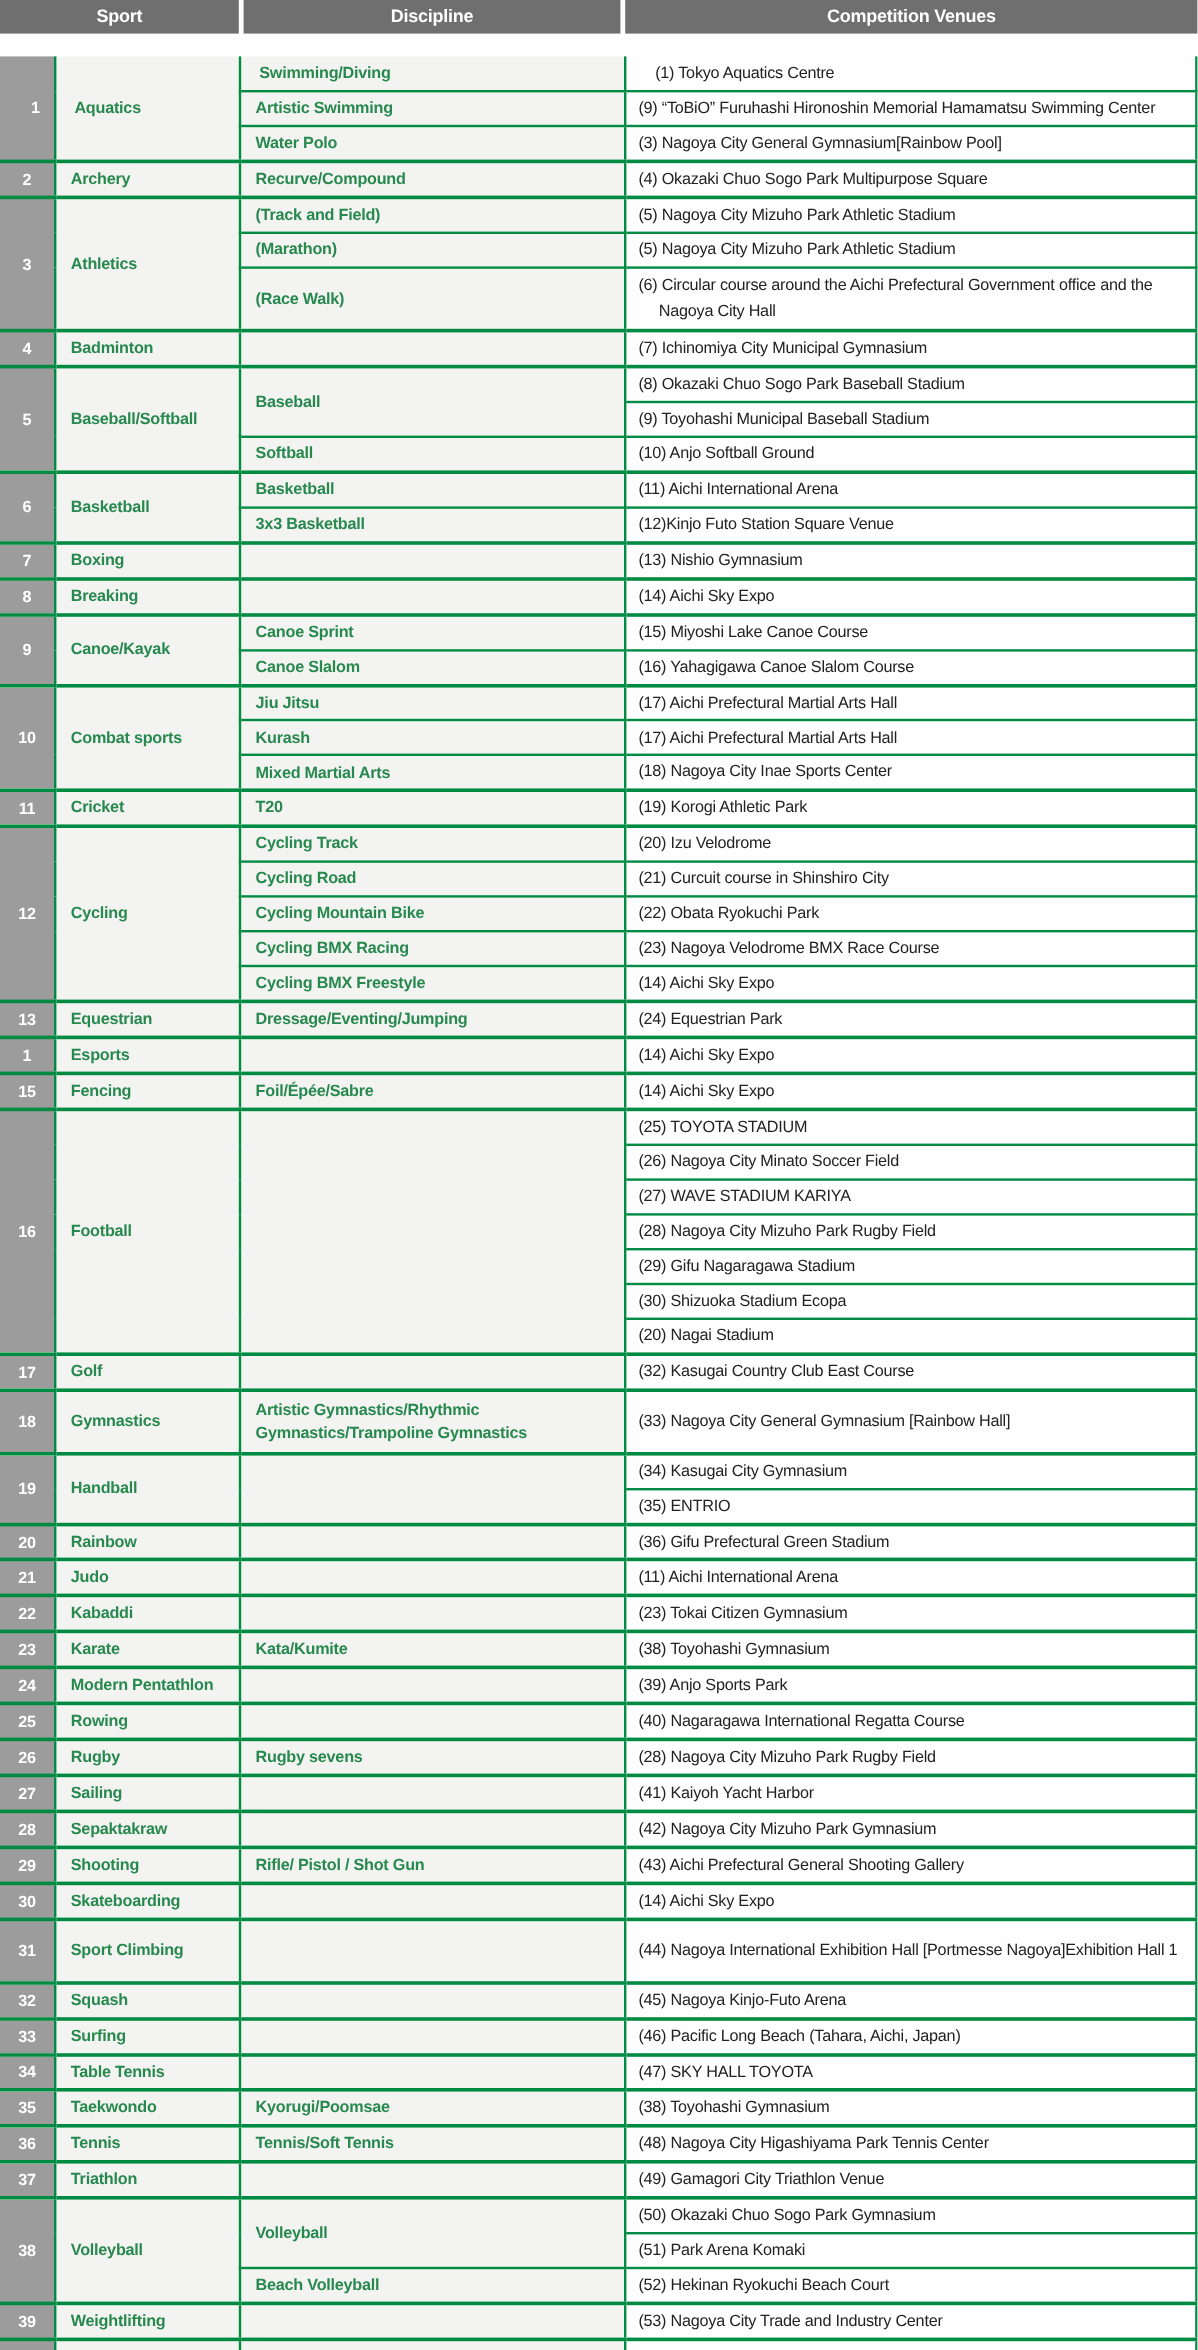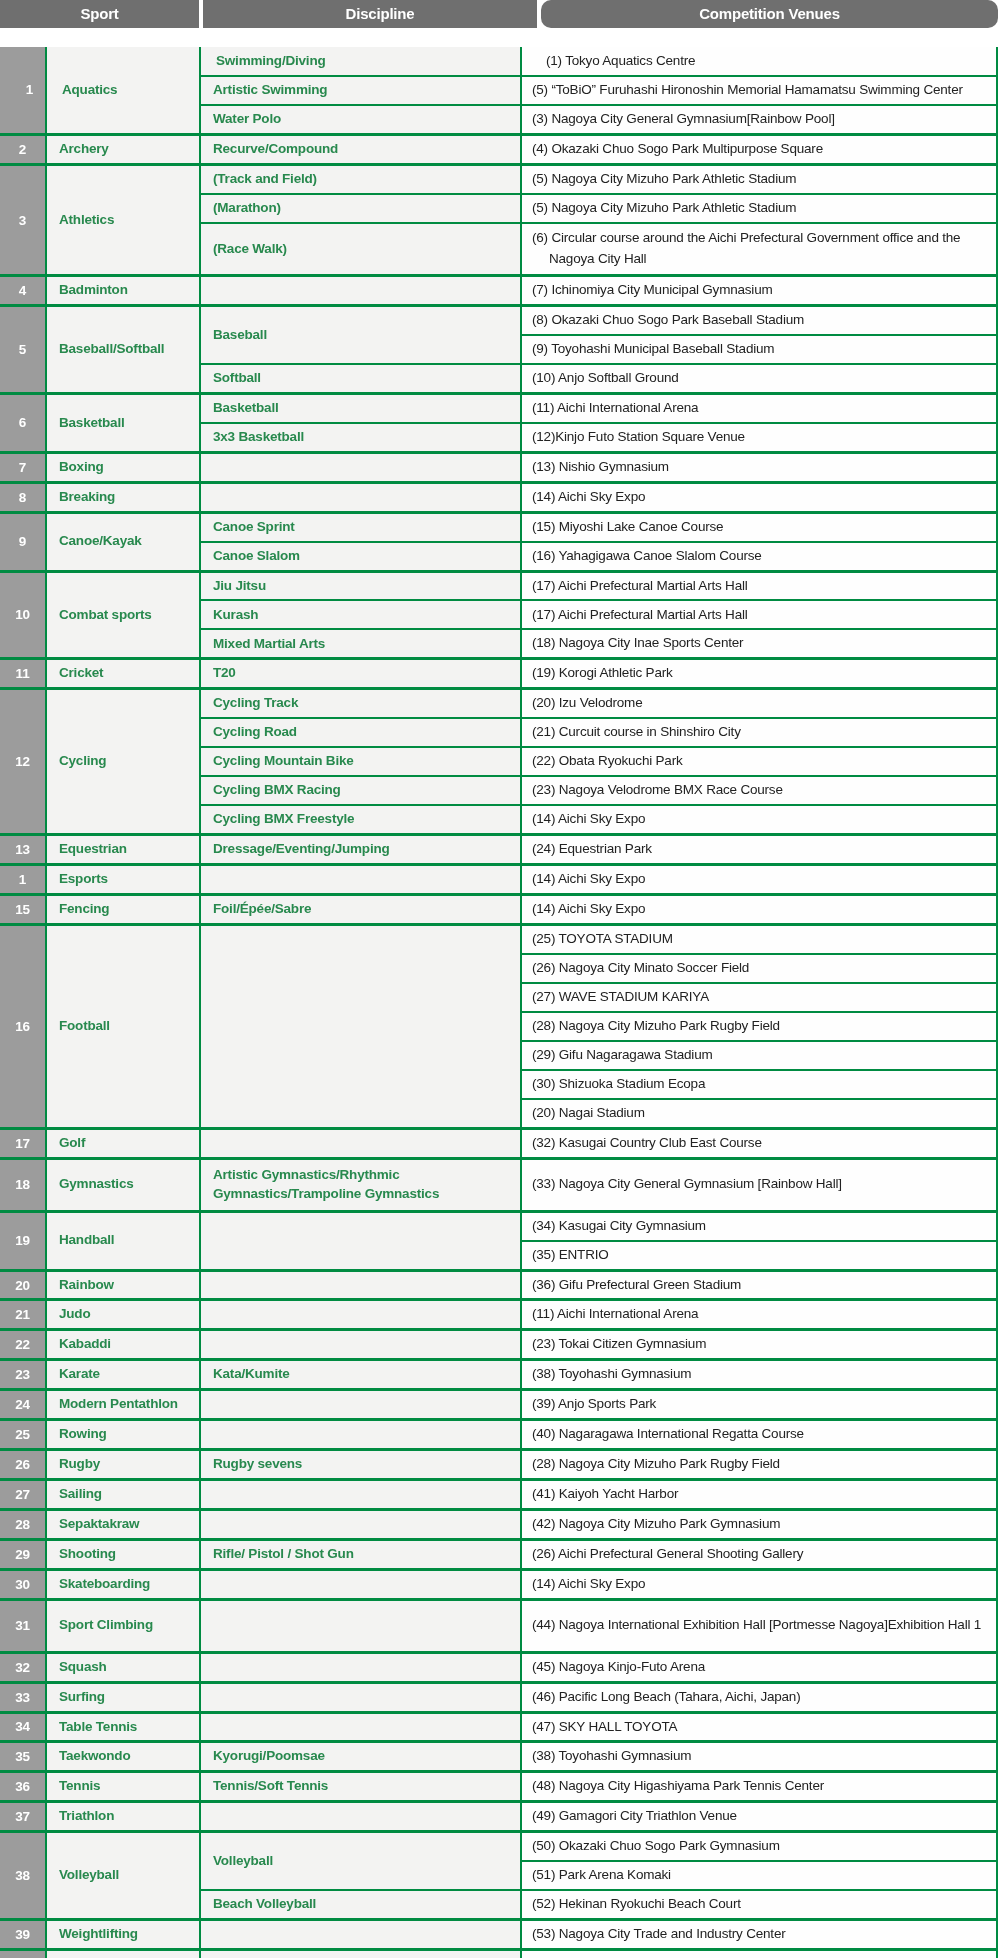--- a/index.html
+++ b/index.html
@@ -24,22 +24,22 @@
   .hcell{
     background:var(--header-bg);
     color:#ffffff;
     font-weight:bold;
     font-size:15px;
     text-align:center;
     line-height:28px;
     overflow:hidden;
   }
   .h1{width:199px;margin-right:4px;}
-  .h2{width:314px;margin-right:4px;padding-left:20px;}
-  .h3{flex:1;border-radius:10px;}
+  .h2{width:314px;margin-right:4px;}
+  .h3{flex:1;}
 
   
   table{
     width:998px;
     border-collapse:collapse;
     table-layout:fixed;
     border-bottom:4px solid var(--green);
   }
   td{
     border:2px solid var(--green);
@@ -100,21 +100,21 @@
           <td class="num" rowspan="3">1</td>
           <td class="sport" rowspan="3">Aquatics</td>
           <td class="disc" rowspan="1">Swimming/Diving</td>
           <td class="venue">
             <div class="vtext">(1) Tokyo Aquatics Centre</div>
           </td>
         </tr>
         <tr>
           <td class="disc" rowspan="1">Artistic Swimming</td>
           <td class="venue">
-            <div class="vtext">(5) “ToBiO” Furuhashi Hironoshin Memorial Hamamatsu Swimming Center</div>
+            <div class="vtext">(9) “ToBiO” Furuhashi Hironoshin Memorial Hamamatsu Swimming Center</div>
           </td>
         </tr>
         <tr>
           <td class="disc" rowspan="1">Water Polo</td>
           <td class="venue">
             <div class="vtext">(3) Nagoya City General Gymnasium[Rainbow Pool]</div>
           </td>
         </tr>
         <tr class="group-start">
           <td class="num" rowspan="1">2</td>
@@ -436,21 +436,21 @@
           <td class="disc" rowspan="1"></td>
           <td class="venue">
             <div class="vtext">(42) Nagoya City Mizuho Park Gymnasium</div>
           </td>
         </tr>
         <tr class="group-start">
           <td class="num" rowspan="1">29</td>
           <td class="sport" rowspan="1">Shooting</td>
           <td class="disc" rowspan="1">Rifle/ Pistol / Shot Gun</td>
           <td class="venue">
-            <div class="vtext">(26) Aichi Prefectural General Shooting Gallery</div>
+            <div class="vtext">(43) Aichi Prefectural General Shooting Gallery</div>
           </td>
         </tr>
         <tr class="group-start">
           <td class="num" rowspan="1">30</td>
           <td class="sport" rowspan="1">Skateboarding</td>
           <td class="disc" rowspan="1"></td>
           <td class="venue">
             <div class="vtext">(14) Aichi Sky Expo</div>
           </td>
         </tr>

